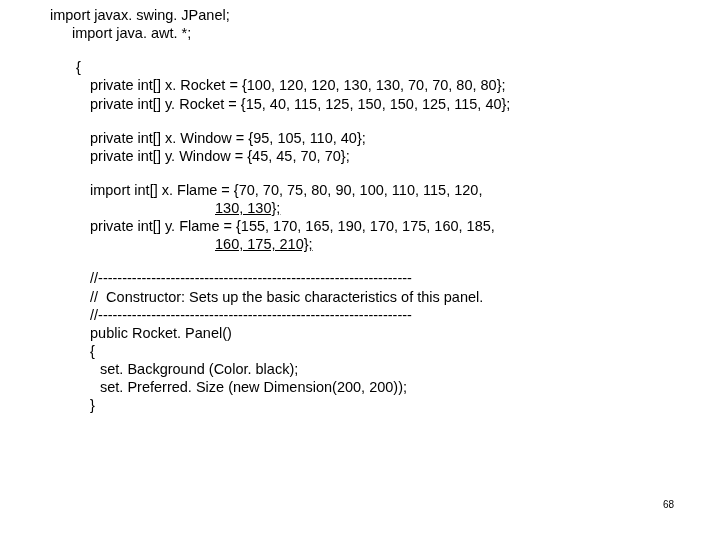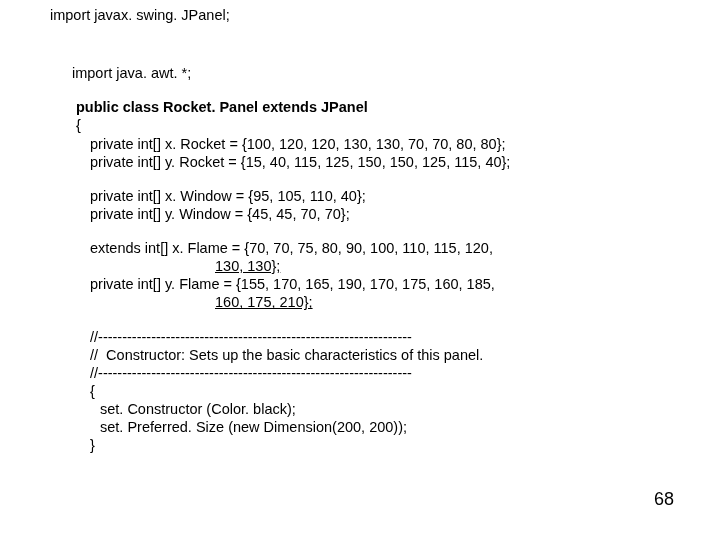--- a/index.html
+++ b/index.html
@@ -12,56 +12,56 @@
     width: 720px;
     height: 540px;
     position: relative;
     box-sizing: border-box;
   }
   .page {
     padding: 6px 0 0 50px;
     line-height: 1.25;
   }
   .line { white-space: pre; }
-  .i1 { padding-left: 22px; margin-top: 40px; }
+  .i1 { padding-left: 22px; }
   .i2 { padding-left: 26px; }
   .i3 { padding-left: 40px; }
   .i4 { padding-left: 50px; }
   .cont { padding-left: 165px; text-decoration: underline; }
   .gap { height: 16px; }
   .bold { font-weight: bold; }
   .pagenum {
     position: absolute;
     right: 46px;
     bottom: 30px;
-    font-size: 18px;
+    font-size: 10px;
   }
 </style>
 </head>
 <body>
 
 <div class="page">
   <div class="line">import javax. swing. JPanel;</div>
   <div class="line i1">import java. awt. *;</div>
   <div class="gap"></div>
-  <div class="line i2 bold">public class Rocket. Panel extends JPanel</div>
   <div class="line i2">{</div>
   <div class="line i3">private int[] x. Rocket = {100, 120, 120, 130, 130, 70, 70, 80, 80};</div>
   <div class="line i3">private int[] y. Rocket = {15, 40, 115, 125, 150, 150, 125, 115, 40};</div>
   <div class="gap"></div>
   <div class="line i3">private int[] x. Window = {95, 105, 110, 40};</div>
   <div class="line i3">private int[] y. Window = {45, 45, 70, 70};</div>
   <div class="gap"></div>
-  <div class="line i3">extends int[] x. Flame = {70, 70, 75, 80, 90, 100, 110, 115, 120,</div>
+  <div class="line i3">import int[] x. Flame = {70, 70, 75, 80, 90, 100, 110, 115, 120,</div>
   <div class="line cont">130, 130};</div>
   <div class="line i3">private int[] y. Flame = {155, 170, 165, 190, 170, 175, 160, 185,</div>
   <div class="line cont">160, 175, 210};</div>
   <div class="gap"></div>
   <div class="line i3">//-----------------------------------------------------------------</div>
   <div class="line i3">//  Constructor: Sets up the basic characteristics of this panel.</div>
   <div class="line i3">//-----------------------------------------------------------------</div>
+  <div class="line i3">public Rocket. Panel()</div>
   <div class="line i3">{</div>
-  <div class="line i4">set. Constructor (Color. black);</div>
+  <div class="line i4">set. Background (Color. black);</div>
   <div class="line i4">set. Preferred. Size (new Dimension(200, 200));</div>
   <div class="line i3">}</div>
 </div>
 
 <div class="pagenum">68</div>
 
 </body></html>

